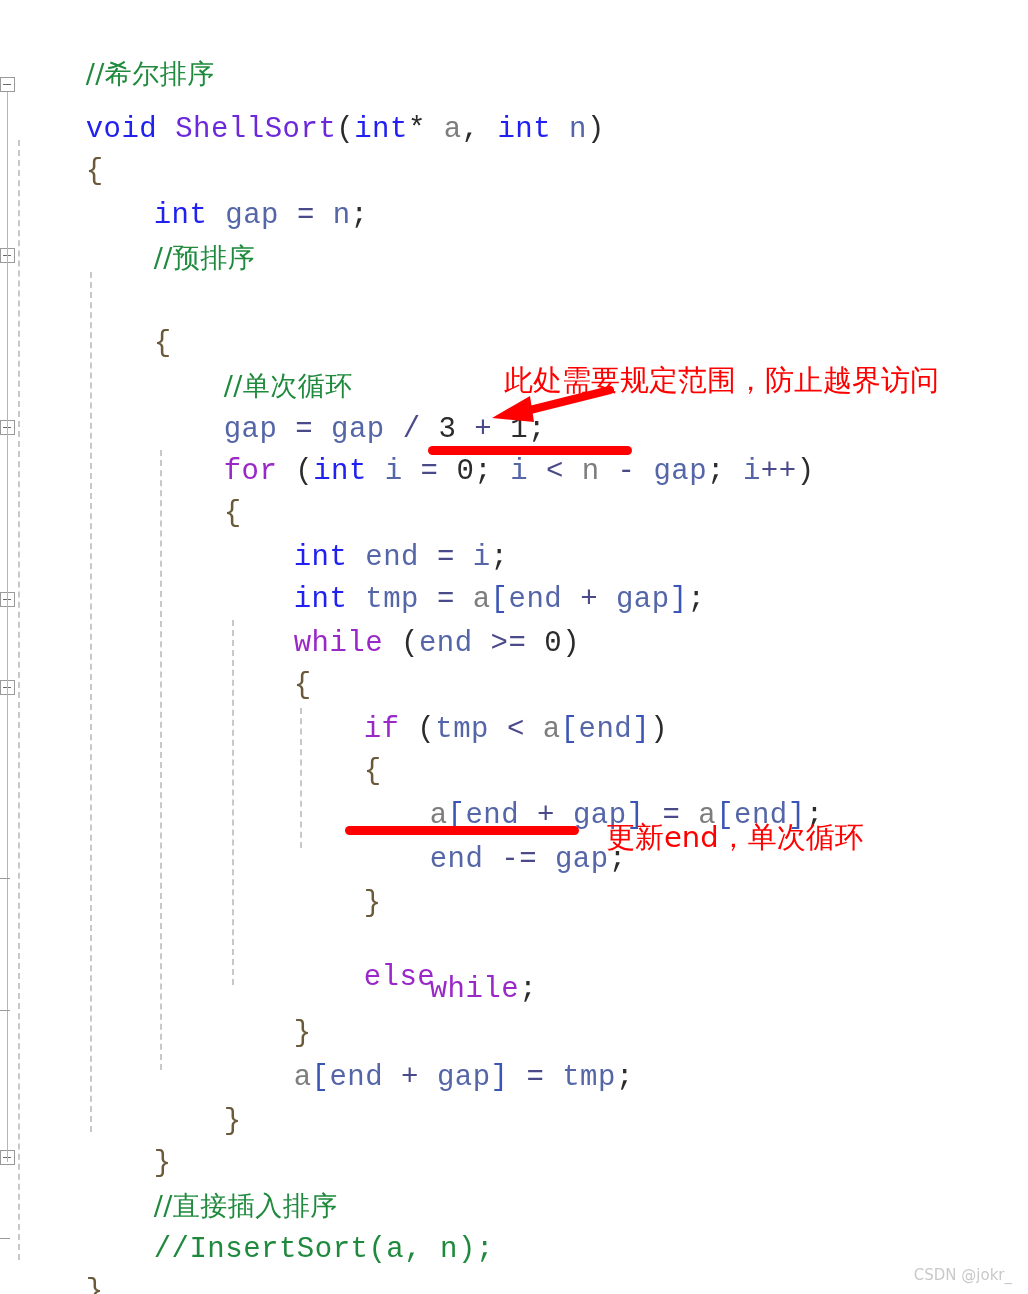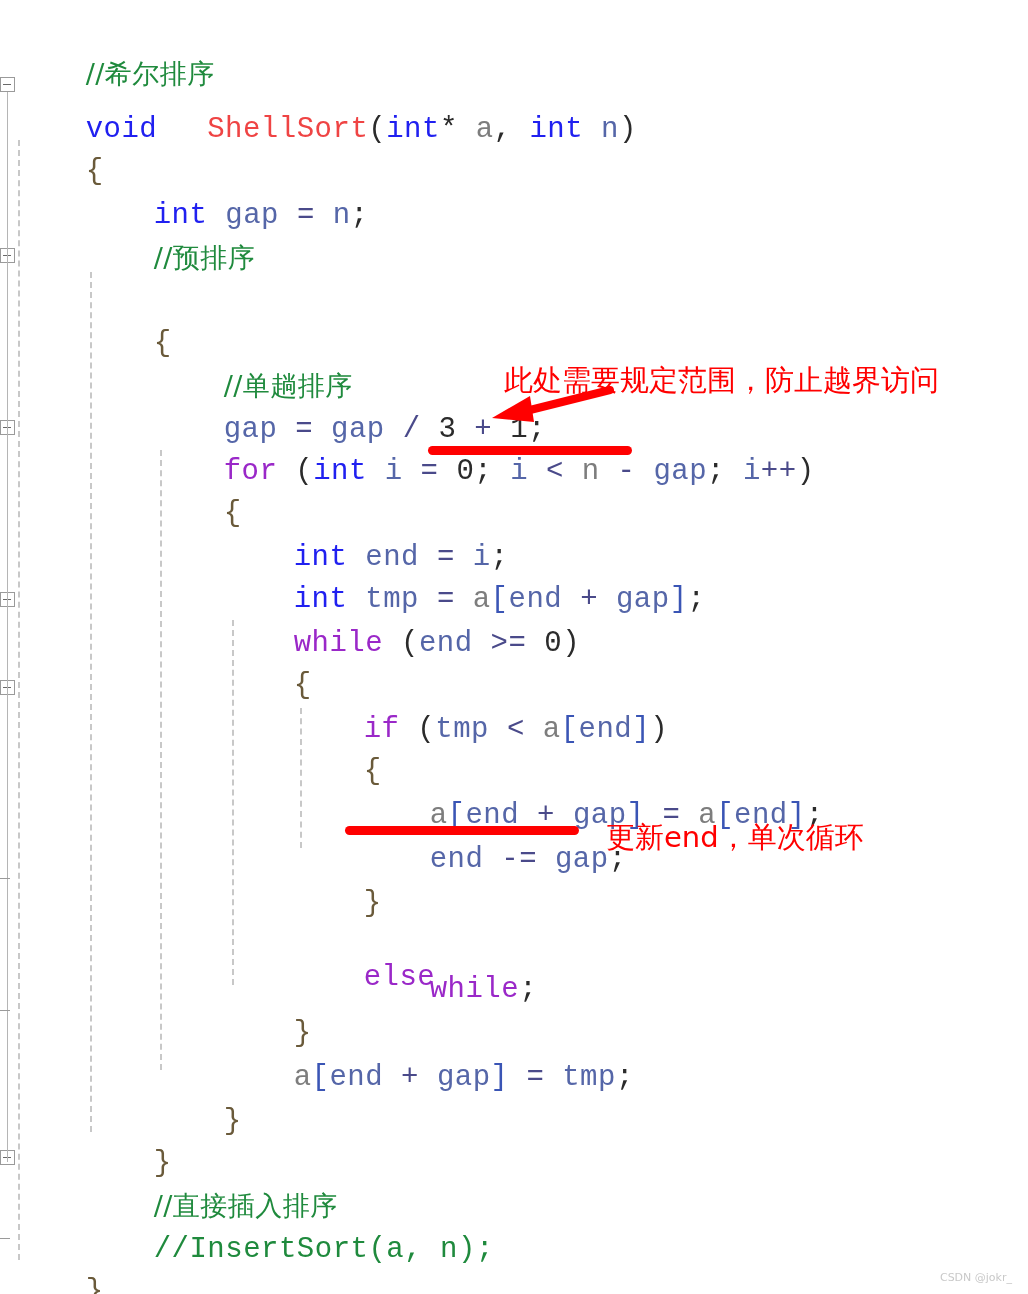--- a/index.html
+++ b/index.html
@@ -32,21 +32,21 @@
     white-space: pre;
     font-family: "Liberation Mono", "DejaVu Sans Mono", monospace;
     font-size: 29px;
     letter-spacing: 0.5px;
     color: #2b2b2b;
   }
 
   
   .kw      { color: #9A28C8; }   
   .type    { color: #2020F0; }   
-  .fn      { color: #ef4444; margin-left: 32px; }   
+  .fn      { color: #6d28d9; }   
   .var     { color: #5566A8; }   
   .plain   { color: #7d7d7d; }   
   .num     { color: #2b2b2b; }
   .punc    { color: #2b2b2b; }
   .brace   { color: #6a5a3a; }
   .cmt     { color: #1f8a3d; }   
   .cmt-cjk { color: #1f8a3d; font-family: "DejaVu Sans", "Liberation Sans", sans-serif; font-size: 27px; }
   .op      { color: #4a4a8a; }
   .brk     { color: #3a55b5; }   
 
@@ -106,21 +106,21 @@
     position: absolute;
     overflow: visible;
   }
 
   
   #watermark {
     position: absolute;
     right: 16px;
     bottom: 10px;
     font-family: "DejaVu Sans", "Liberation Sans", sans-serif;
-    font-size: 11px;
+    font-size: 15px;
     color: #c9c9c9;
     white-space: pre;
   }
 </style>
 </head>
 <body>
 
 <div id="code-area">
 
   <div class="guide" style="left:18px;  top:140px; height:1120px;"></div>
@@ -159,21 +159,21 @@
   <div class="code-line" style="top:192px; left:82px;">
     <span class="cmt-cjk">//预排序</span>
   </div>
 
 
   <div class="code-line" style="top:278px; left:82px;">
     <span class="brace">{</span>
   </div>
 
   <div class="code-line" style="top:320px; left:152px;">
-    <span class="cmt-cjk">//单趟排序</span>
+    <span class="cmt-cjk">//单次循环</span>
   </div>
 
   <div class="code-line" style="top:364px; left:152px;">
     <span class="var">gap</span><span class="plain"> </span><span class="op">=</span><span class="plain"> </span><span class="var">gap</span><span class="plain"> </span><span class="op">/</span><span class="plain"> </span><span class="num">3</span><span class="plain"> </span><span class="op">+</span><span class="plain"> </span><span class="num">1</span><span class="punc">;</span>
   </div>
 
   <div class="code-line" style="top:406px; left:152px;">
     <span class="kw">for</span><span class="plain"> </span><span class="punc">(</span><span class="type">int</span><span class="plain"> </span><span class="var">i</span><span class="plain"> </span><span class="op">=</span><span class="plain"> </span><span class="num">0</span><span class="punc">;</span><span class="plain"> </span><span class="var">i</span><span class="plain"> </span><span class="op">&lt;</span><span class="plain"> </span><span class="plain">n</span><span class="plain"> </span><span class="op">-</span><span class="plain"> </span><span class="var">gap</span><span class="punc">;</span><span class="plain"> </span><span class="var">i</span><span class="op">++</span><span class="punc">)</span>
   </div>
 

